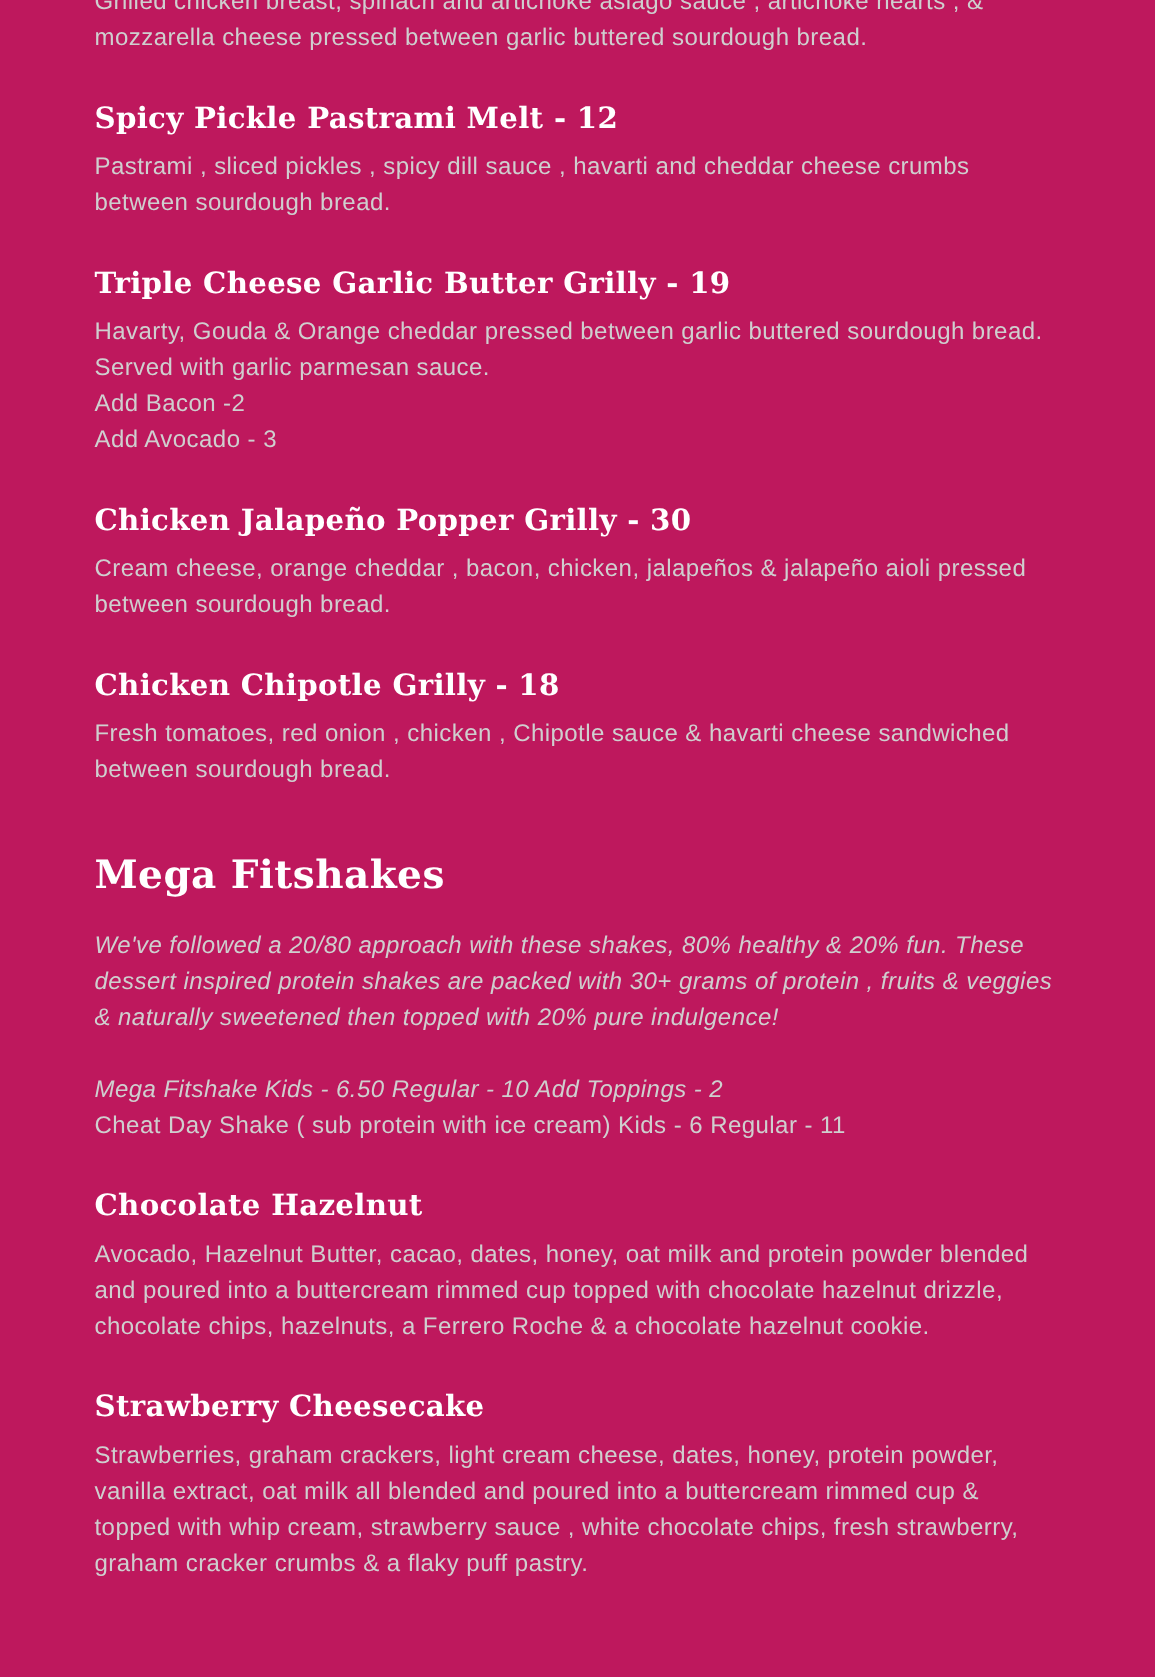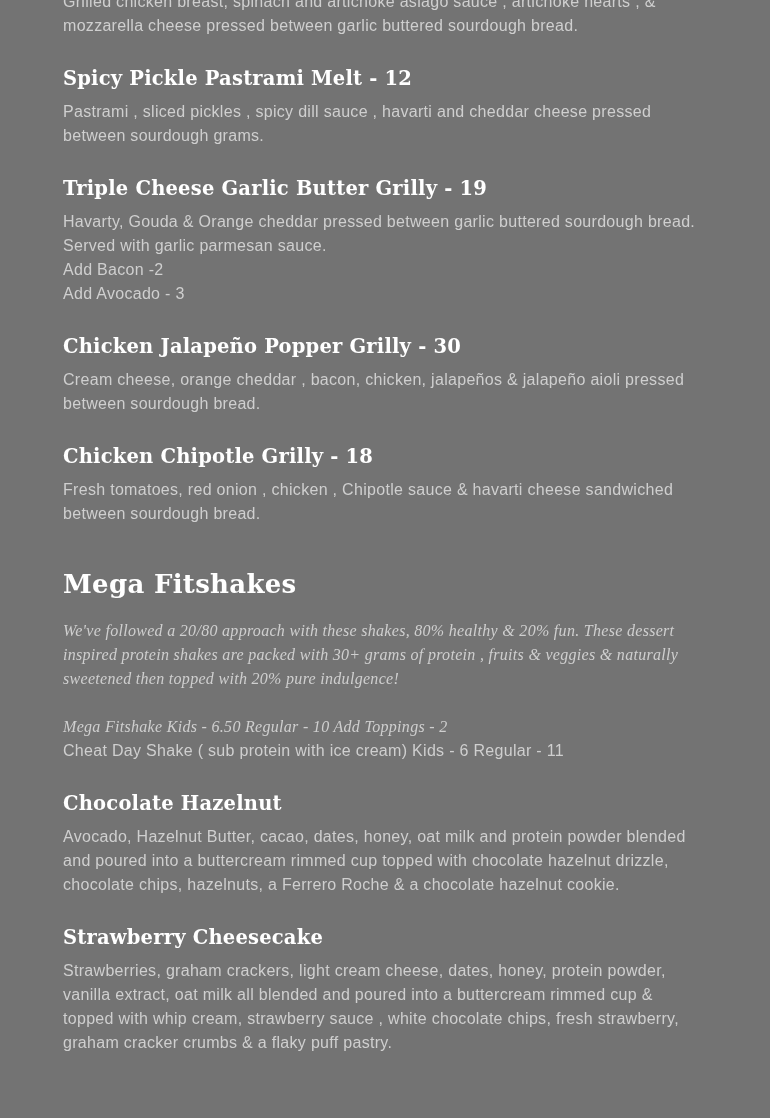--- a/index.html
+++ b/index.html
@@ -5,21 +5,21 @@
   html, body {
     margin: 0;
     padding: 0;
     background: #000000;
   }
   .page {
     position: relative;
     width: 770px;
     height: 1118px;
     margin: 0 auto;
-    background: #737373;
+    background: #be185d;
     overflow: hidden;
     box-sizing: border-box;
     padding: 0 62px 0 63px;
     font-family: "Liberation Sans", sans-serif;
   }
   .desc {
     margin: 0;
     font-size: 16px;
     line-height: 24px;
     letter-spacing: 0.3px;
@@ -48,39 +48,38 @@
     margin: 0;
     font-family: "DejaVu Serif", "Liberation Serif", serif;
     font-weight: 700;
     font-size: 26px;
     line-height: 34px;
     color: #ffffff;
     letter-spacing: 0.3px;
   }
   .italic {
     font-style: italic;
-    font-family: Liberation Serif, serif;
   }
   .section-intro {
     margin-top: 18px;
   }
   .pricing-block {
     margin-top: 24px;
   }
 </style>
 </head>
 <body>
 
 <div class="page">
 
   <p class="desc intro-clipped">Grilled chicken breast, spinach and artichoke asiago sauce , artichoke hearts , &amp; mozzarella cheese pressed between garlic buttered sourdough bread.</p>
 
   <section class="menu-item">
     <h3 class="item-title">Spicy Pickle Pastrami Melt - 12</h3>
-    <p class="desc">Pastrami , sliced pickles , spicy dill sauce , havarti and cheddar cheese pressed between sourdough grams.</p>
+    <p class="desc">Pastrami , sliced pickles , spicy dill sauce , havarti and cheddar cheese crumbs between sourdough bread.</p>
   </section>
 
   <section class="menu-item">
     <h3 class="item-title">Triple Cheese Garlic Butter Grilly - 19</h3>
     <p class="desc">Havarty, Gouda &amp; Orange cheddar pressed between garlic buttered sourdough bread. Served with garlic parmesan sauce.</p>
     <p class="desc">Add Bacon -2</p>
     <p class="desc">Add Avocado - 3</p>
   </section>
 
   <section class="menu-item">

